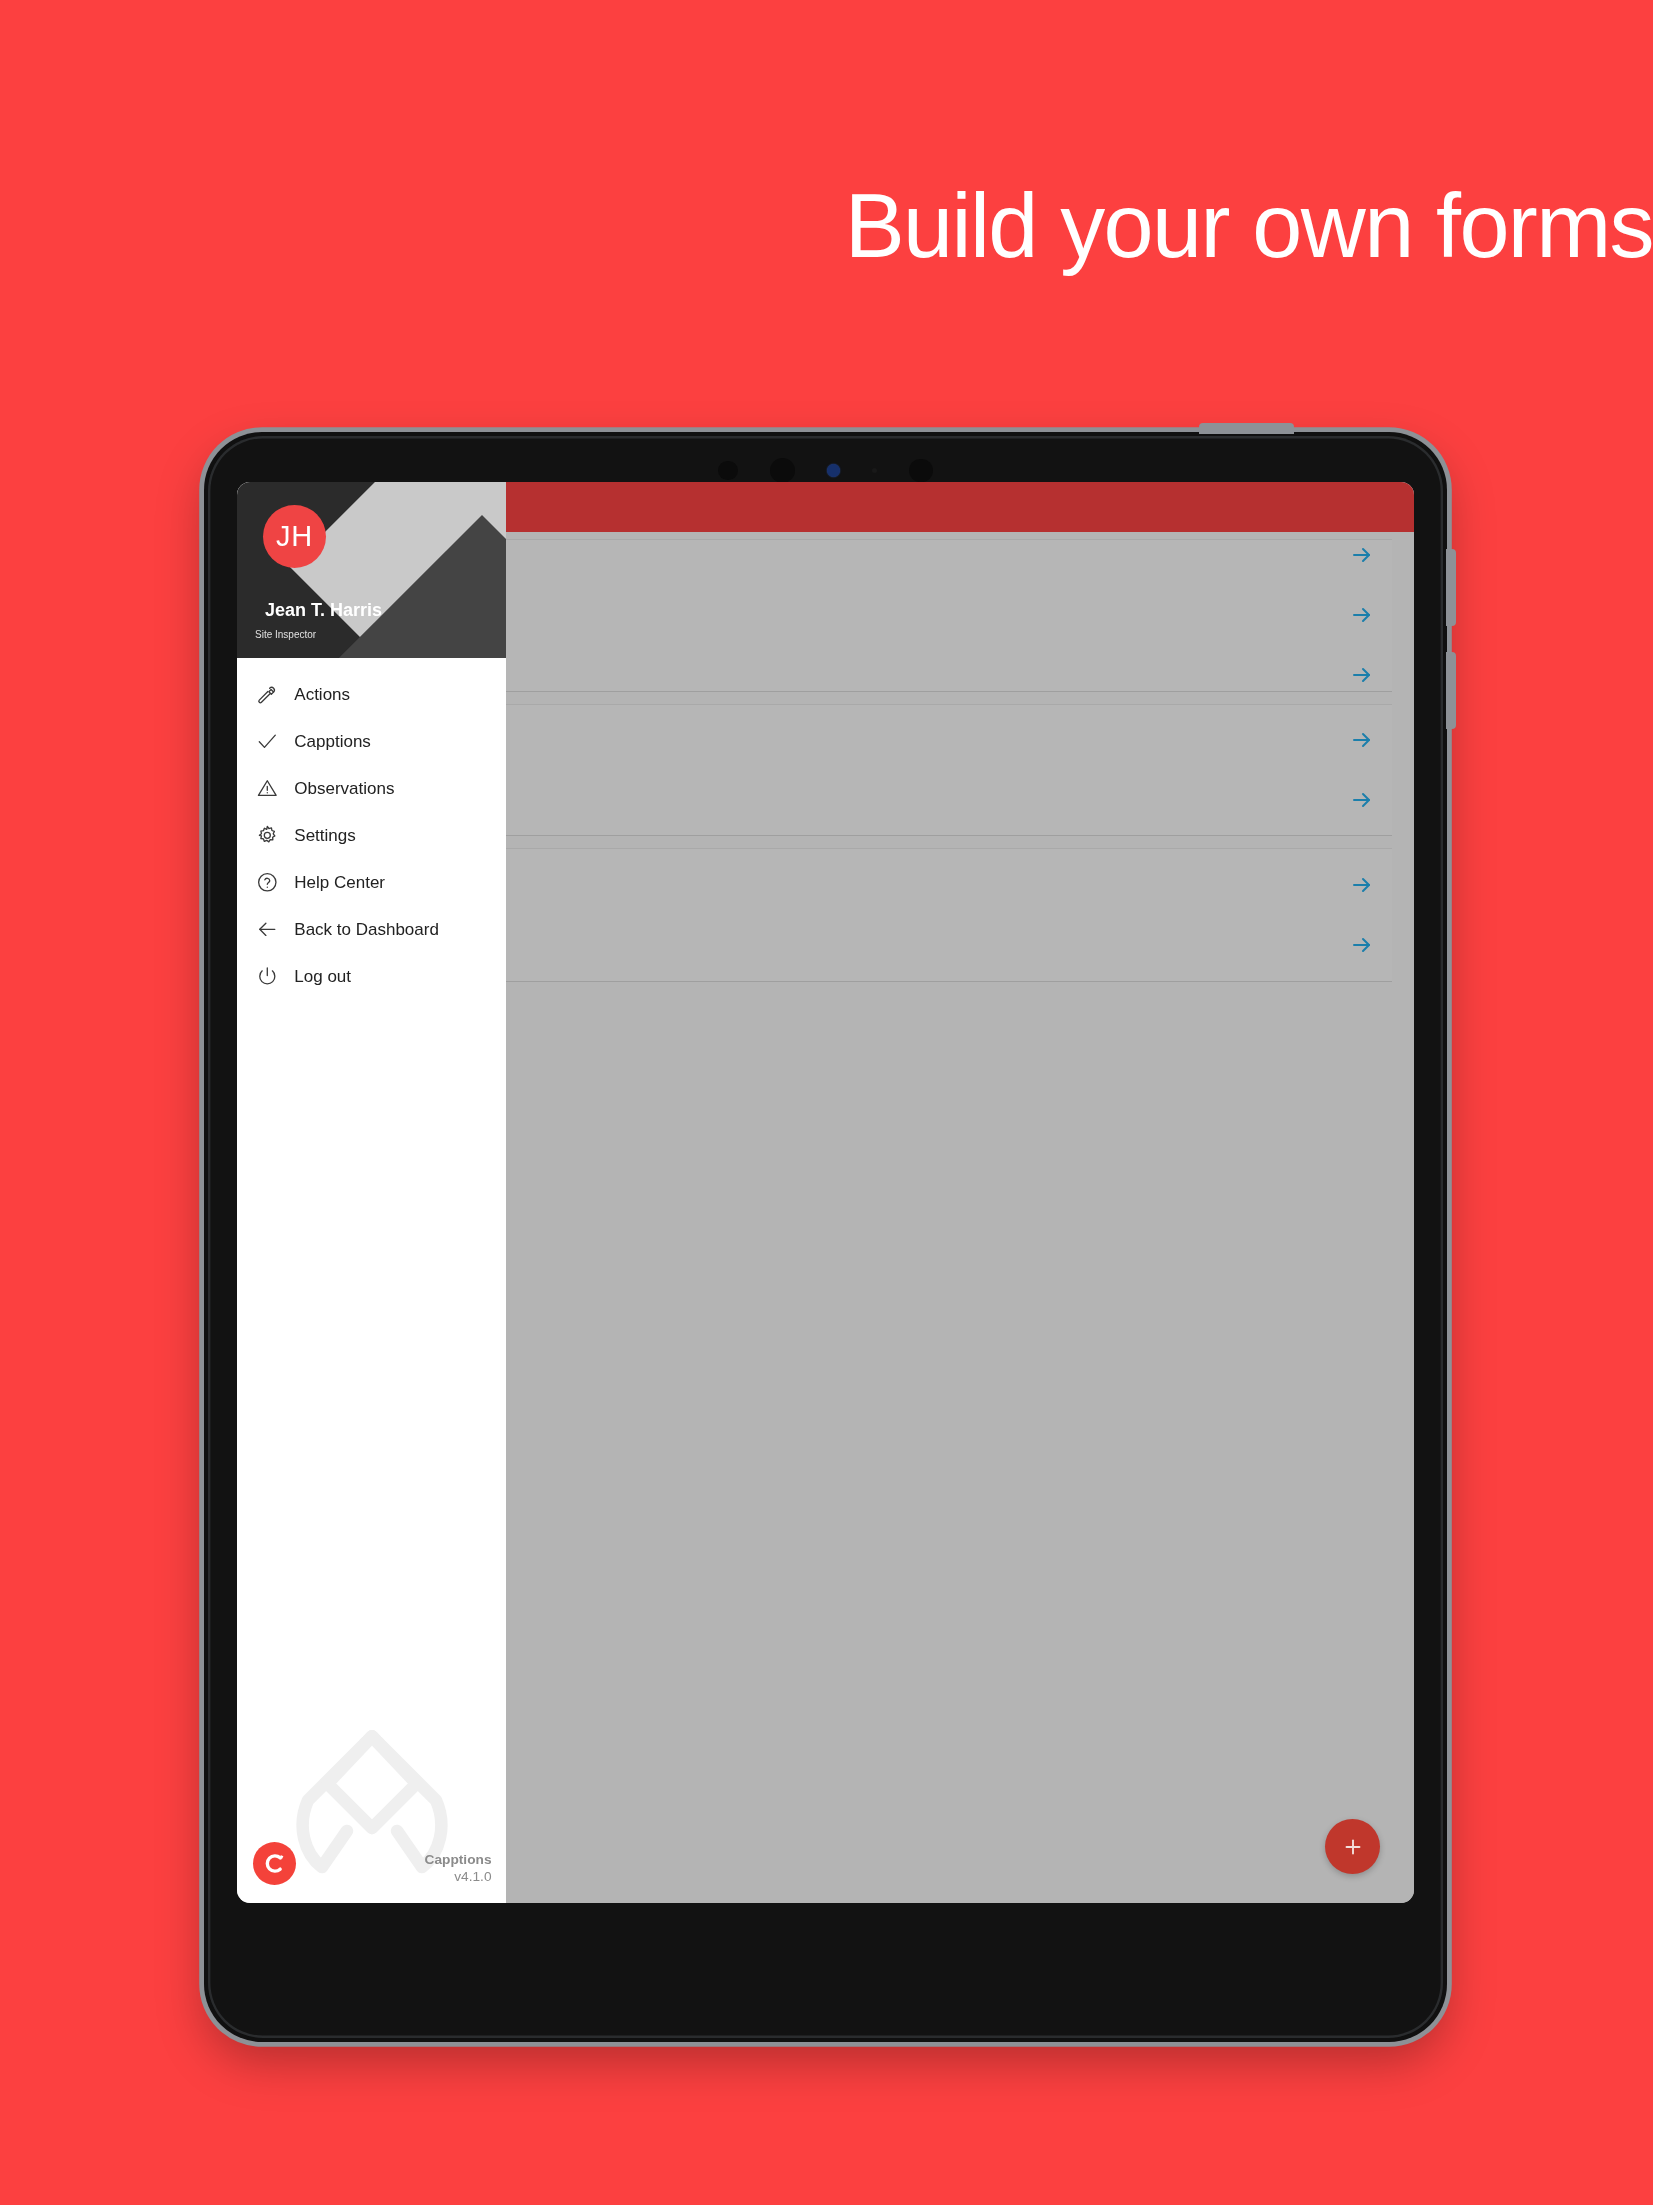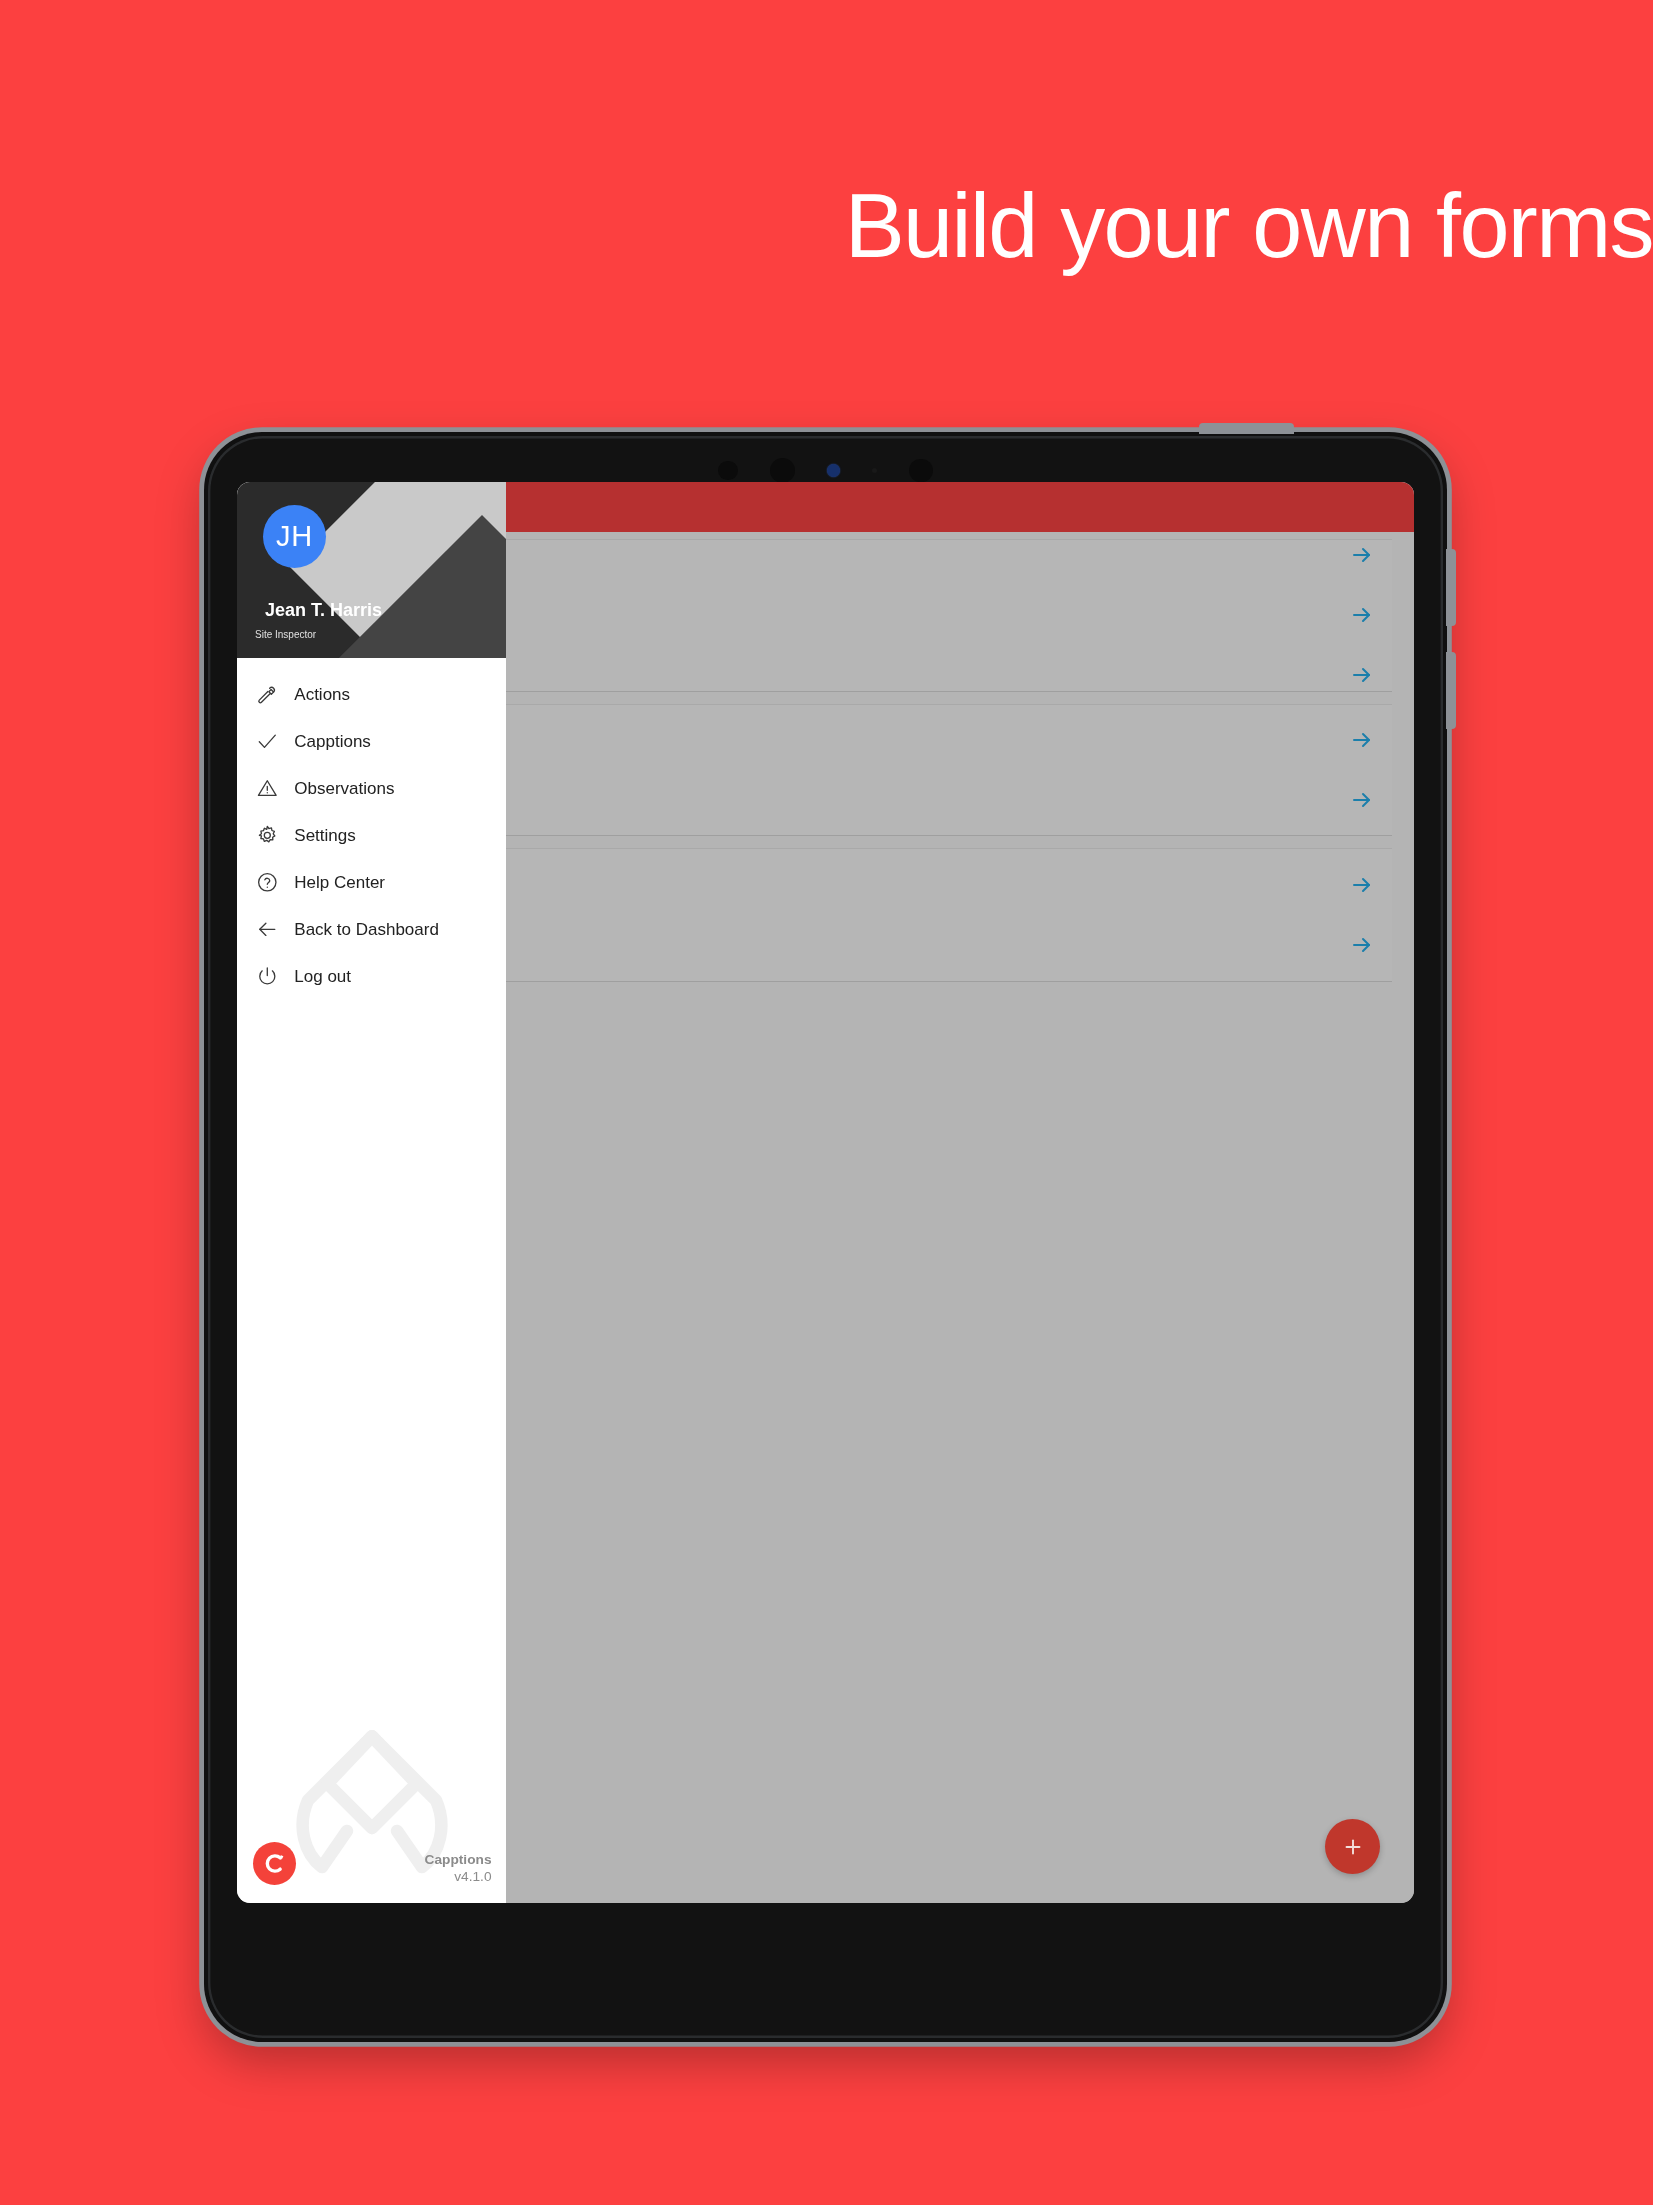--- a/index.html
+++ b/index.html
@@ -128,21 +128,21 @@
     bottom:-149px; right:-97px;
     width:242px; height:242px;
     background:#444444;
     transform:rotate(45deg);
   }
   .avatar {
     position:absolute;
     left:26px; top:22.6px;
     width:63px; height:63px;
     border-radius:50%;
-    background:#3b82f6;
+    background:#ef4444;
     color:#ffffff;
     font-size:29px;
     letter-spacing:0.8px;
     display:flex; align-items:center; justify-content:center;
     z-index:3;
   }
   .user-name {
     position:absolute;
     left:28px; bottom:37px;
     color:#ffffff;

